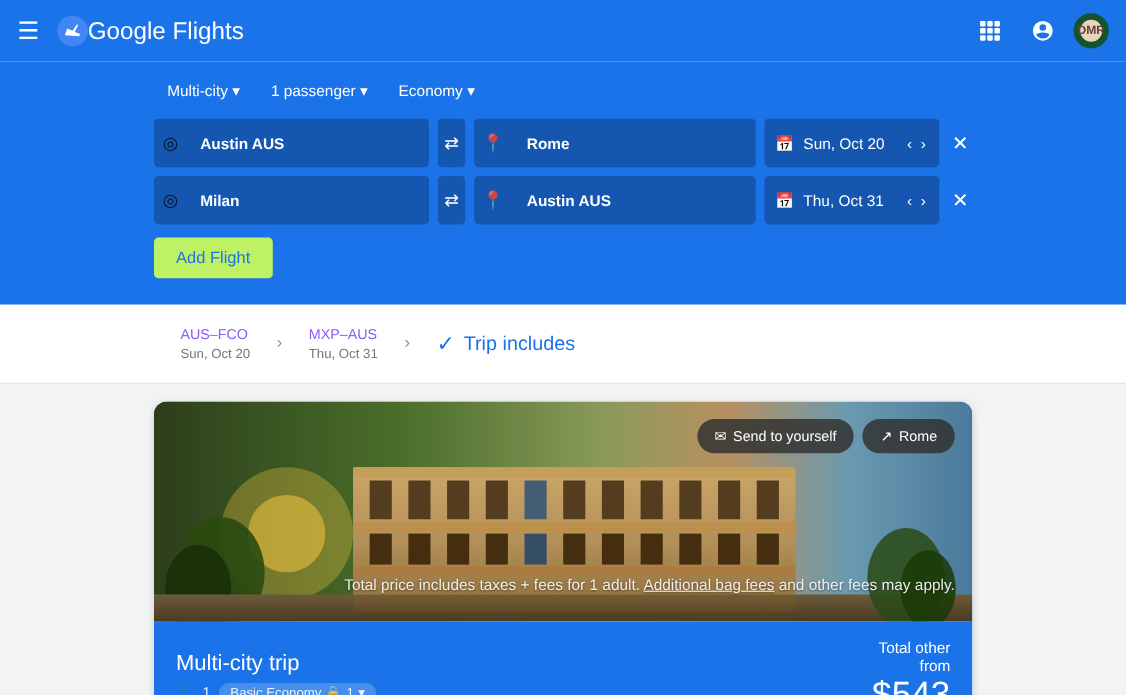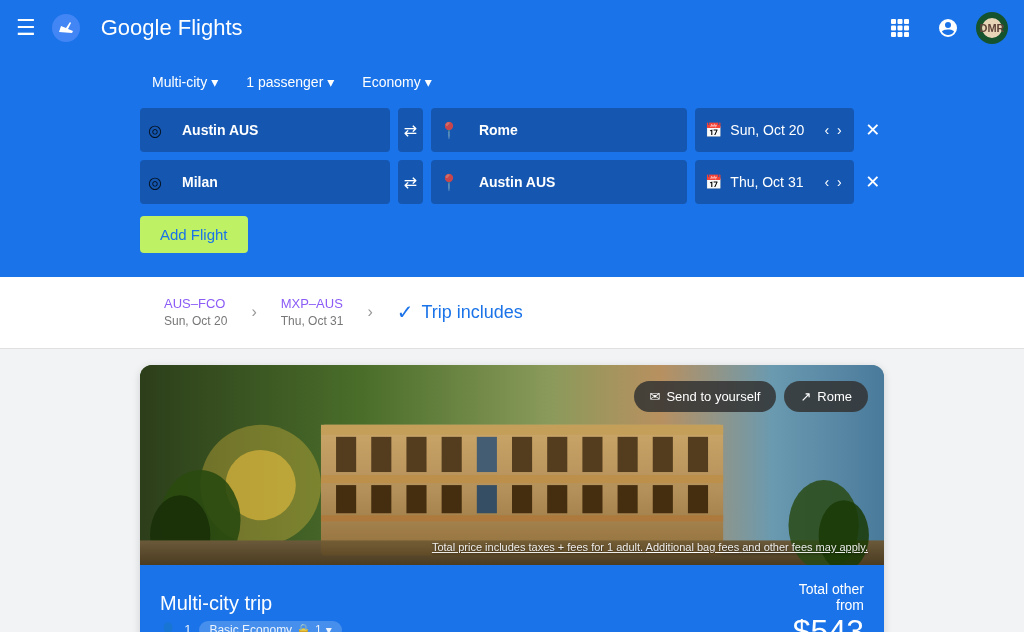--- a/index.html
+++ b/index.html
@@ -8,21 +8,21 @@
     
     .header {
       background: #1a73e8;
       display: flex;
       align-items: center;
       padding: 0 16px;
       height: 56px;
       color: white;
     }
     .header-menu { font-size: 22px; cursor: pointer; margin-right: 16px; }
-    .header-logo { display: flex; align-items: center; gap: 21px; font-size: 22px; font-weight: 400; }
+    .header-logo { display: flex; align-items: center; gap: 0; font-size: 22px; font-weight: 400; }
     .header-spacer { flex: 1; }
     .header-icons { display: flex; align-items: center; gap: 8px; }
     .header-icon-btn {
       width: 40px; height: 40px; border-radius: 50%;
       display: flex; align-items: center; justify-content: center;
       cursor: pointer; color: white; font-size: 18px;
     }
     .avatar {
       width: 32px; height: 32px; border-radius: 50%;
       background: #e8d5b7;
@@ -187,26 +187,25 @@
       border: none;
       border-radius: 20px;
       padding: 8px 16px;
       color: white;
       cursor: pointer;
       font-size: 13px;
       display: flex; align-items: center; gap: 6px;
     }
     .image-disclaimer {
       position: absolute;
-      bottom: 12px;
+      bottom: 26px;
       right: 16px;
       color: rgba(255,255,255,0.9);
-      font-size: 11px;
+      font-size: 14px;
       text-shadow: 0 1px 2px rgba(0,0,0,0.5);
-      text-decoration: underline;
     }
     .image-disclaimer a { color: rgba(255,255,255,0.9); text-decoration: underline; }
 
     
     .trip-info-bar {
       background: #1a73e8;
       padding: 16px 20px;
       display: flex;
       align-items: center;
       justify-content: space-between;

